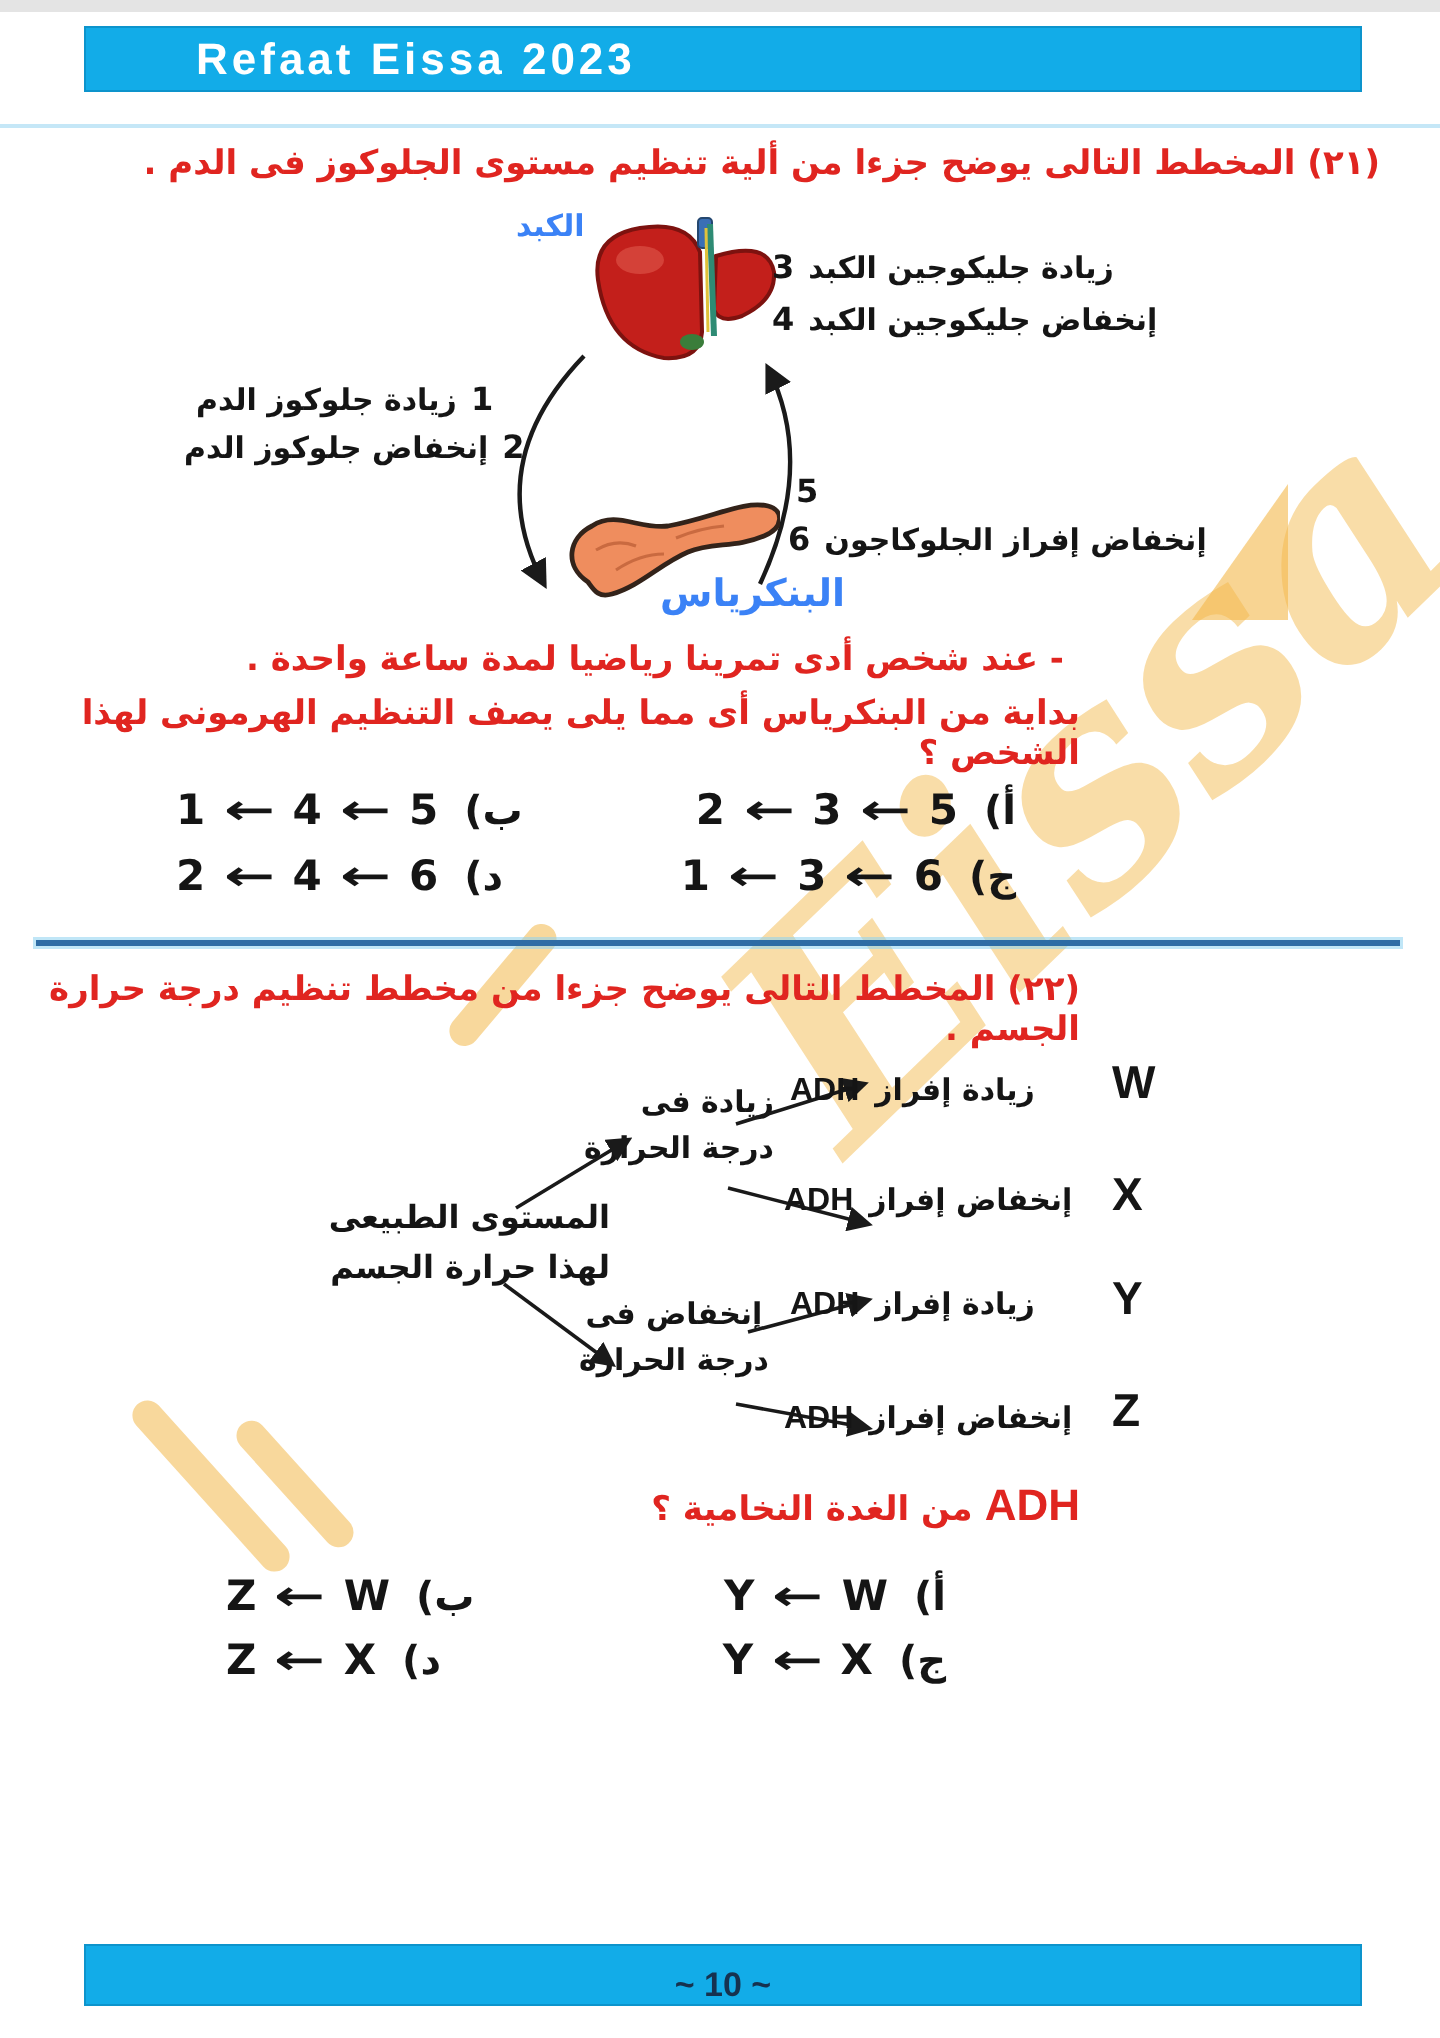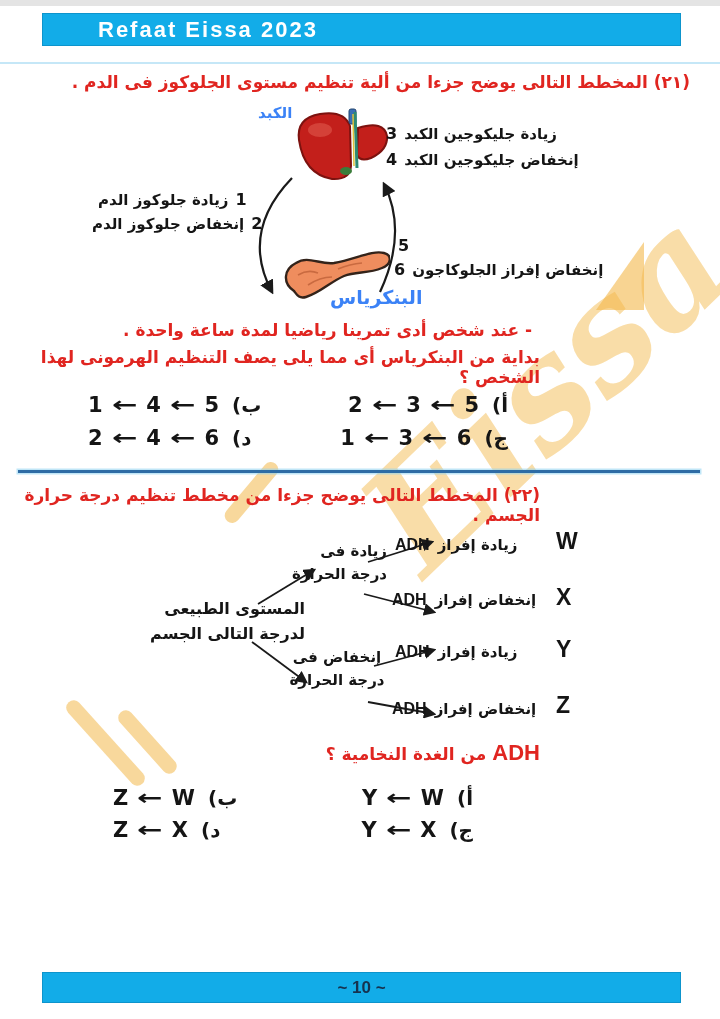--- a/index.html
+++ b/index.html
@@ -11,21 +11,21 @@
   .abs{position:absolute;}
   .ar{direction:rtl; font-weight:bold; color:#3b82f6;}
   .red{color:#e02520;}
   
   .bar{background:#12ace8; box-shadow:0 0 0 1px #0d94cc inset;}
   .header-bar{left:42px; top:13px; width:639px; height:33px; display:flex; align-items:center;}
   .header-title{color:#ffffff; font-weight:bold; font-size:22px; letter-spacing:2px; padding-left:56px;
     font-family:"Liberation Sans","DejaVu Sans",sans-serif;}
   .top-strip{left:0; top:0; width:720px; height:6px; background:#d9d9d9; opacity:.7;}
   .header-underline{left:0; top:62px; width:720px; height:2px; background:rgba(110,195,235,.4);}
-  .footer-bar{left:42px; top:972px; width:639px; height:31px; display:flex; align-items:center; justify-content:center;}
+  .footer-bar{left:42px; top:972px; width:639px; height:31px; display:flex; align-items:flex-end; justify-content:center;}
   .footer-text{color:#16324f; font-weight:bold; font-size:17px; font-family:"Liberation Sans","DejaVu Sans",sans-serif;}
   
   .qtitle{font-size:17px;}
   
   .dlabel{display:flex; gap:7px; align-items:baseline; font-size:15px; font-weight:bold; color:#151515;}
   .dlabel .num{font-size:16px;}
   .dlabel .t{direction:rtl;text-align:right;}
   
   .choice{display:flex; direction:rtl; gap:13px; align-items:center; font-size:21px; font-weight:bold; color:#151515;}
   .choice .arr{display:inline-block; transform:scaleX(1.45); font-weight:bold;}
@@ -161,21 +161,21 @@
       <span class="arr">←</span>
       <span>2</span>
     </div>
 
     <div class="abs divider"></div>
 
     <div class="abs ar red qtitle" style="right:180px; top:485px;">(٢٢) المخطط التالى يوضح جزءا من مخطط تنظيم درجة حرارة الجسم .</div>
 
     <div class="abs tree-node" style="right:415px; top:597px; text-align:right; font-size:16px;">
       <div>المستوى الطبيعى</div>
-      <div>لدرجة التالى الجسم</div>
+      <div>لهذا حرارة الجسم</div>
     </div>
 
     <div class="abs tree-node" style="left:287px; top:540px; width:100px; text-align:right;">
       <div>زيادة فى</div>
       <div>درجة الحرارة</div>
     </div>
     <div class="abs tree-node" style="left:283px; top:646px; width:108px; text-align:center;">
       <div>إنخفاض فى</div>
       <div>درجة الحرارة</div>
     </div>

